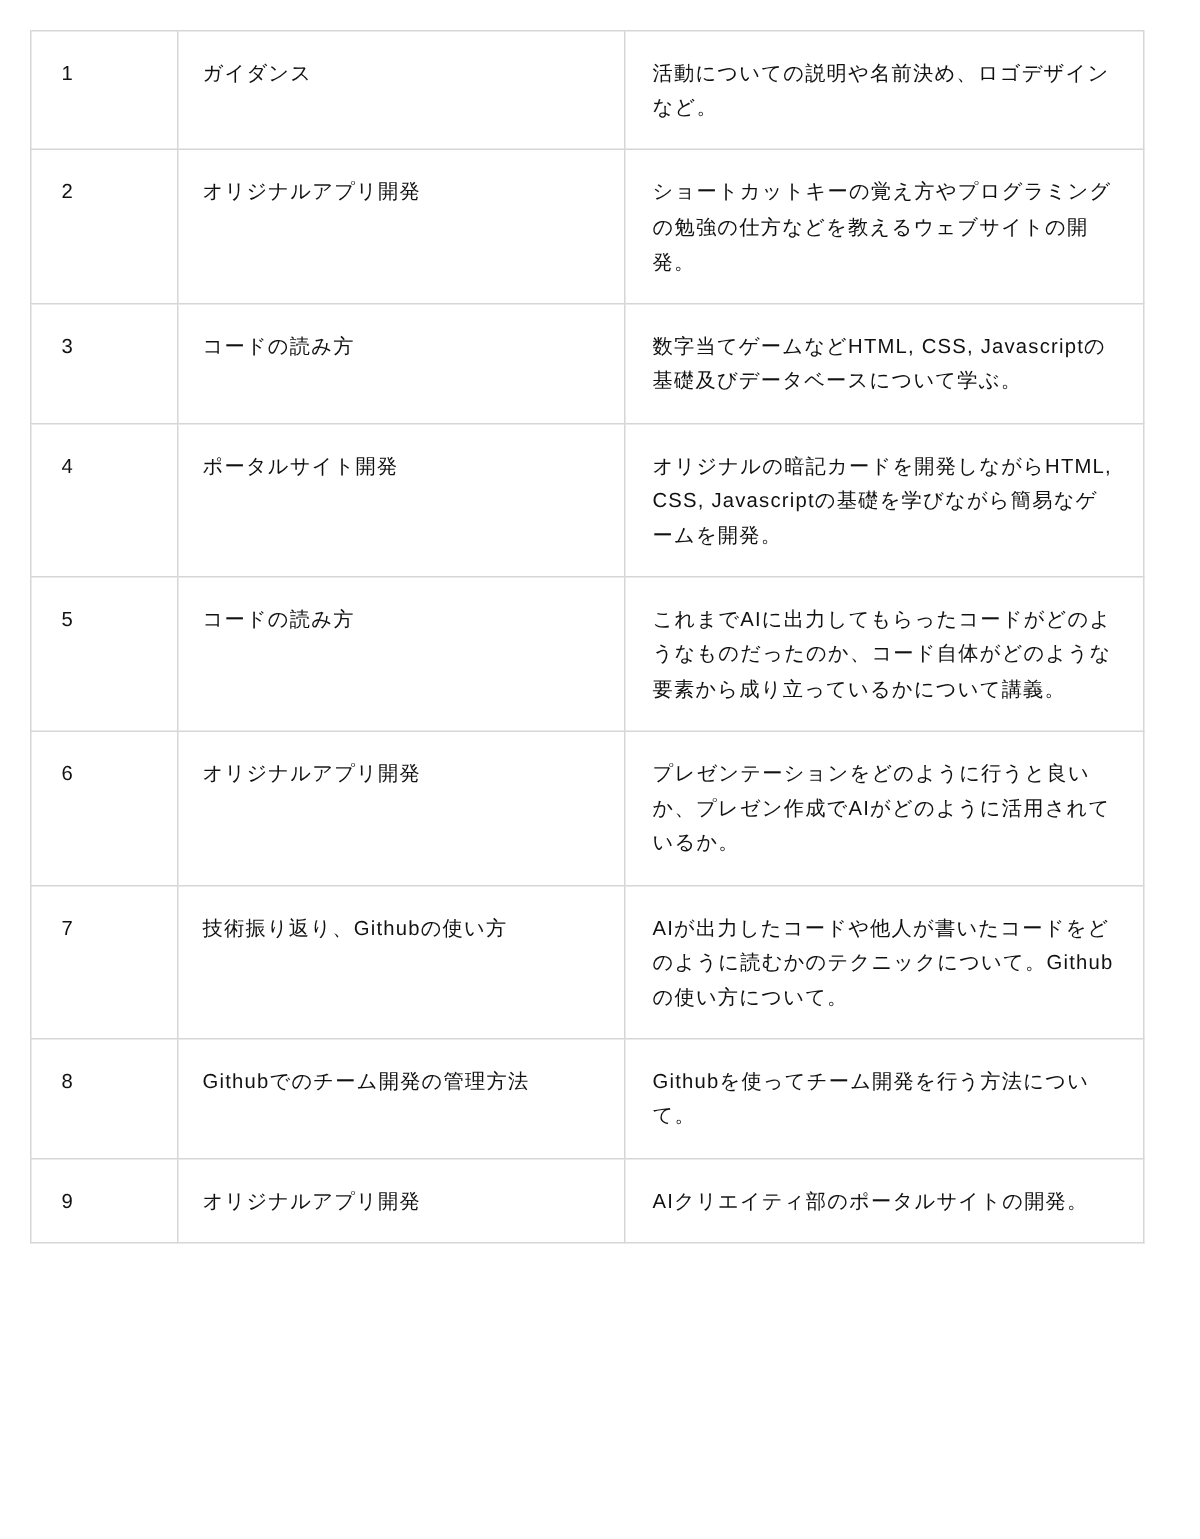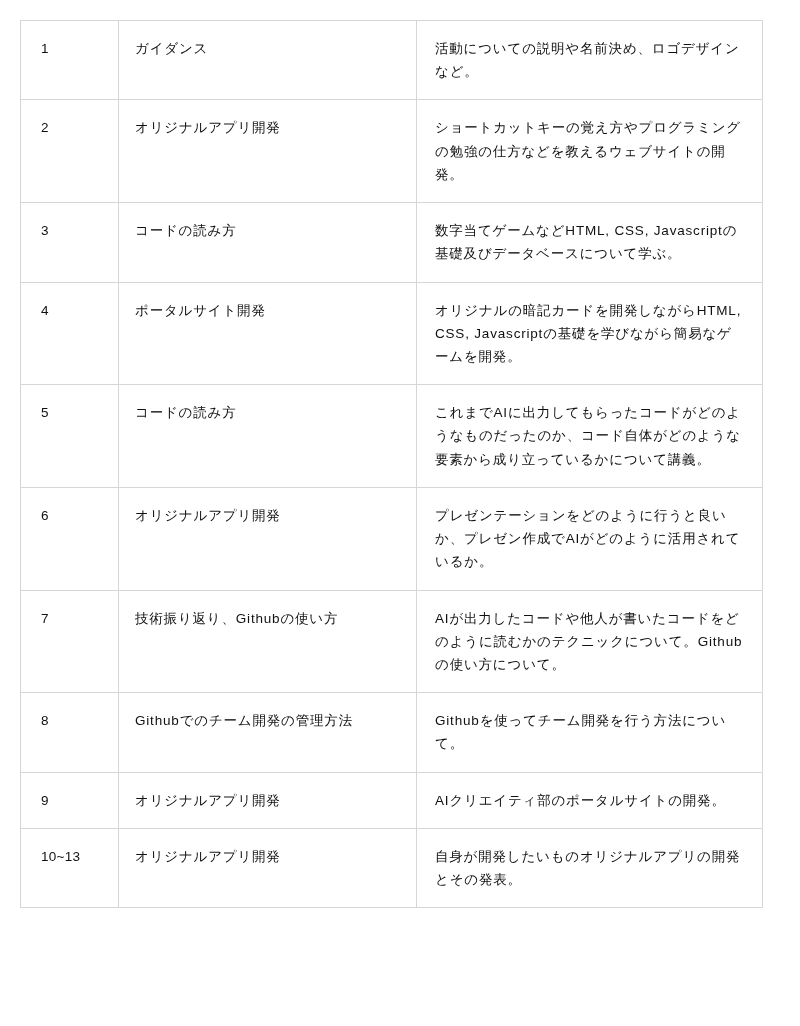--- a/index.html
+++ b/index.html
@@ -165,26 +165,15 @@
         <td class="num">
             <span class="cell-text">9</span>
           </td>
         <td class="title">
             <span class="cell-text">オリジナルアプリ開発</span>
           </td>
         <td class="desc">
             <span class="cell-text">AIクリエイティ部のポータルサイトの開発。</span>
           </td>
       </tr>
-      <tr>
-        <td class="num">
-            <span class="cell-text">10~13</span>
-          </td>
-        <td class="title">
-            <span class="cell-text">オリジナルアプリ開発</span>
-          </td>
-        <td class="desc">
-            <span class="cell-text">自身が開発したいものオリジナルアプリの開発とその発表。</span>
-          </td>
-      </tr>
     </tbody>
   </table>
 </div>
 
 </body></html>

